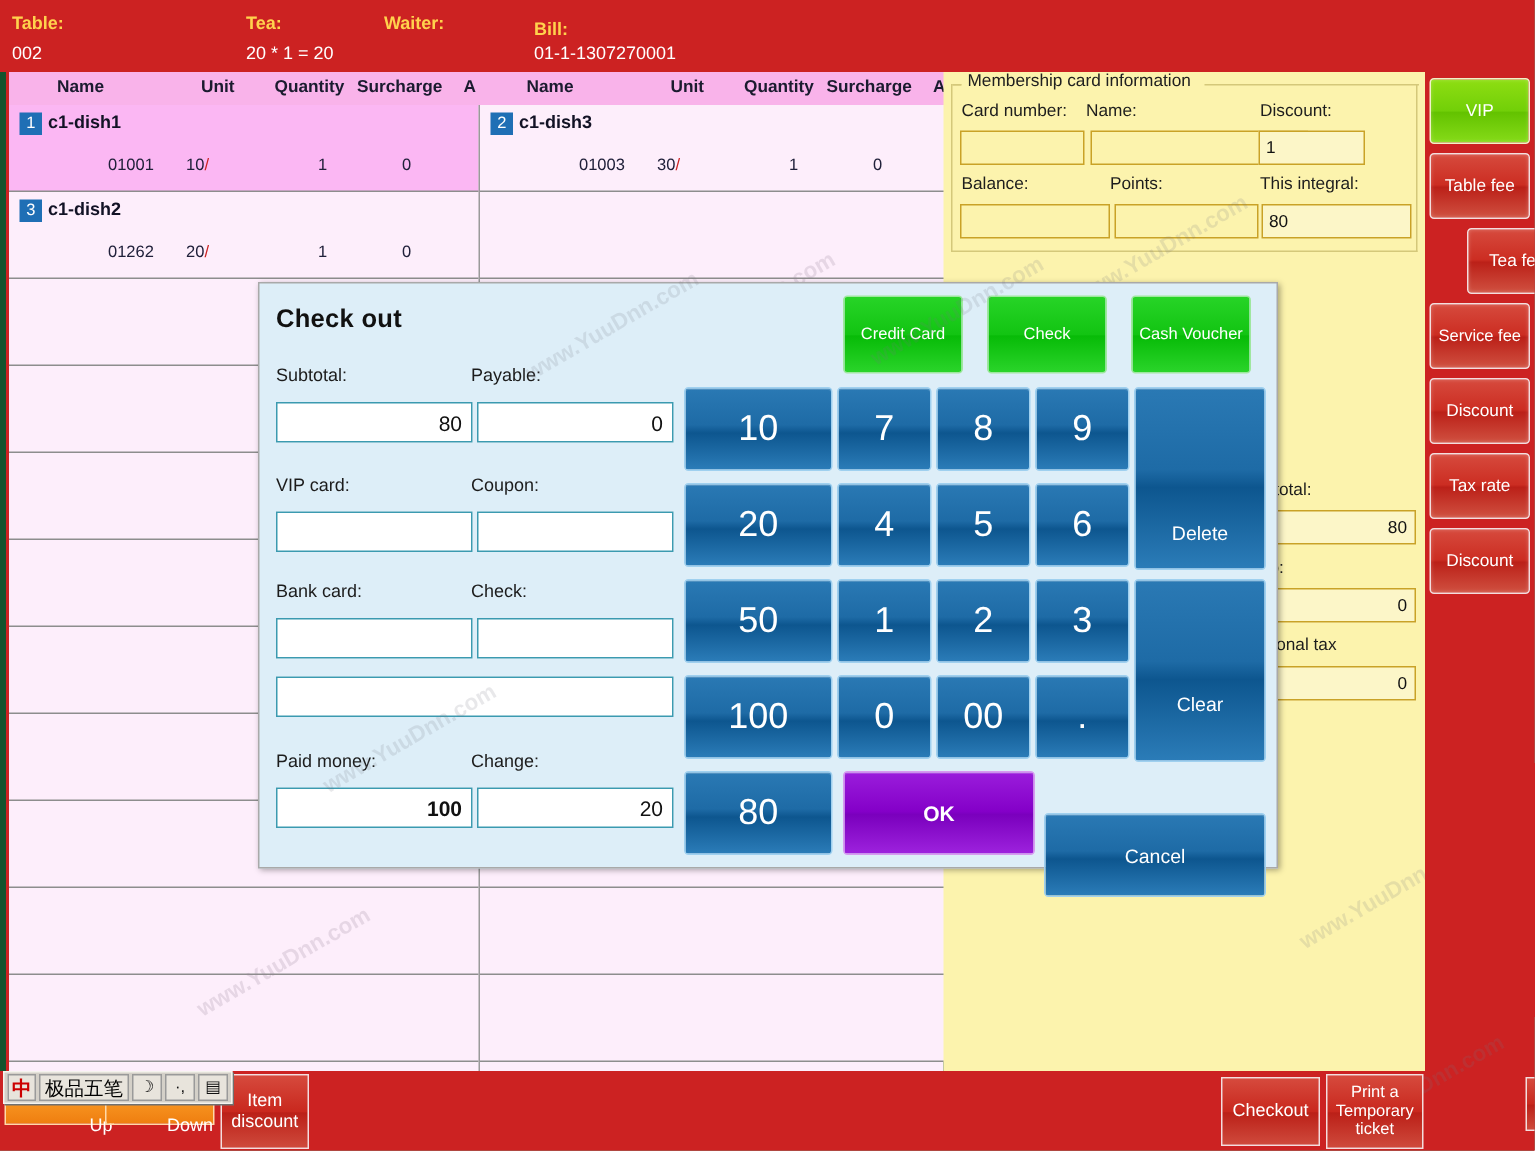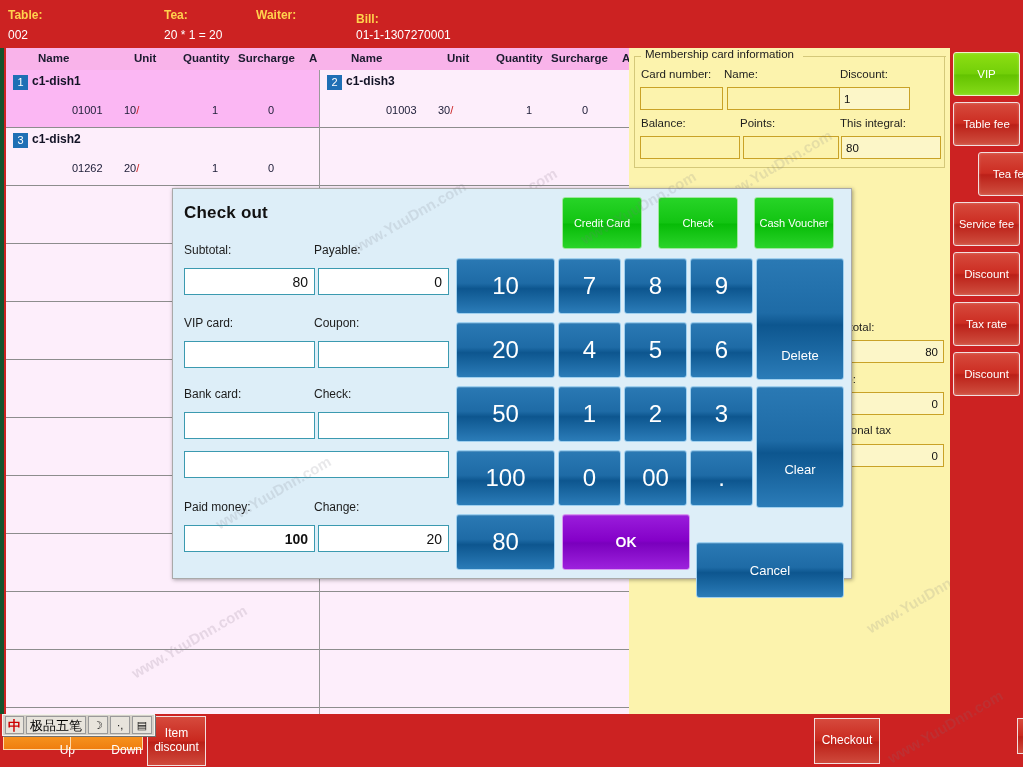--- a/index.html
+++ b/index.html
@@ -424,20 +424,21 @@
   <div class="bottombar">
 
     <div class="wm" style="left:880px; top:4px;">www.YuuDnn.com</div>
   </div>
 
   <div class="btn-orange" style="left:3px;">Up</div>
   <div class="btn-orange" style="left:70px;">Down</div>
   <div class="btn-red" style="left:147px; top:716px; width:59px; height:50px;">Item discount</div>
 
   <div class="btn-red" style="left:814px; top:718px; width:66px; height:46px;">Checkout</div>
+  <div class="btn-red" style="left:884px; top:716px; width:65px; height:50px; font-size:11px;">Print a Temporary ticket</div>
   <div class="btn-red" style="left:979px; top:718px; width:66px; height:36px;margin-left:38px;">Back</div>
 
   <div class="ime">
     <div class="ime-logo">中</div>
     <div class="ime-txt">极品五笔</div>
     <div class="ime-ic">☽</div>
     <div class="ime-ic">·,</div>
     <div class="ime-ic">▤</div>
   </div>
 

